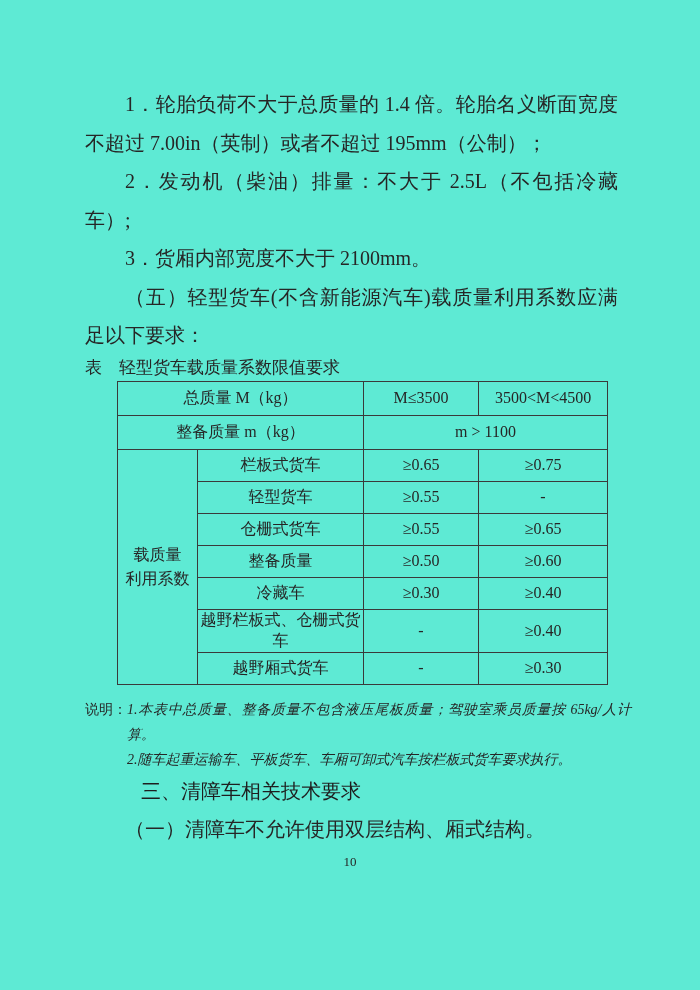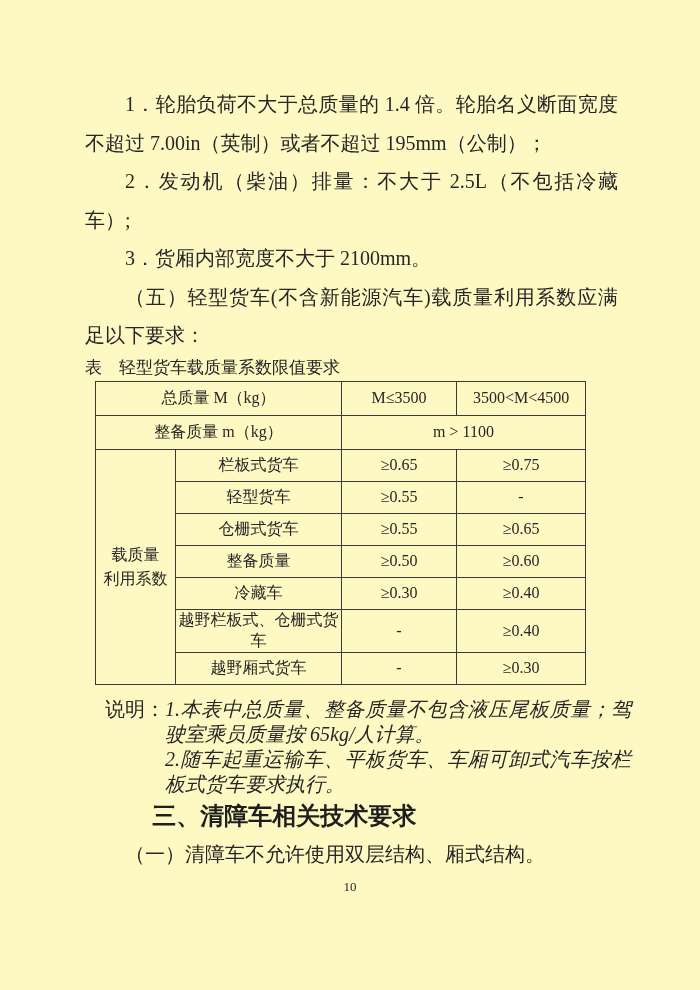--- a/index.html
+++ b/index.html
@@ -1,20 +1,20 @@
 <!DOCTYPE html>
 <html><head>
 <meta charset="utf-8">
 <style>
   html,body { margin:0; padding:0; background:#e8e8e8; }
   .page {
     position:relative;
     width:700px; height:990px;
     margin:0 auto;
-    background:#fef9c3;
+    background:#5eead4;
     font-family:"Liberation Serif", serif;
     color:#262626;
     overflow:hidden;
     box-sizing:border-box;
   }
   .content { padding:85px 82px 0 85px; }
 
   p.body {
     margin:0;
     font-size:20px;
@@ -27,52 +27,51 @@
   .caption {
     font-size:17px;
     line-height:26px;
     margin:0;
   }
 
   table.spec {
     border-collapse:collapse;
     table-layout:fixed;
     width:490px;
-    margin-left:10px;
+    margin-left:32px;
   }
   table.spec td {
     border:1px solid #3a3a3a;
     text-align:center;
     vertical-align:middle;
     font-size:16px;
     padding:0 2px;
     overflow:hidden;
   }
   tr.hrow td { height:33px; }
   tr.drow td { height:31px; }
   td.cat { font-size:15.5px; }
   td.cat div { line-height:24px; }
 
   .notes {
     display:flex;
     margin-top:12px;
     margin-right:-13px;
-    font-size:20px;
+    font-size:14px;
     line-height:25px;
-    margin-left:20px;
   }
   .notes-label { flex:none; white-space:nowrap; }
   .notes-items { flex:1; }
   .note { text-align:justify; word-break:break-word;font-style:italic; }
 
   p.heading {
     margin:0;
     font-family:"Liberation Sans", sans-serif;
-    font-weight:700;
-    font-size:24px;
+    font-weight:400;
+    font-size:20px;
     line-height:38px;
     text-indent:2.8em;
     color:#1e1e1e;
   }
 
   .page-number {
     text-align:center;
     font-size:13px;
     line-height:16px;
     margin-top:6px;

